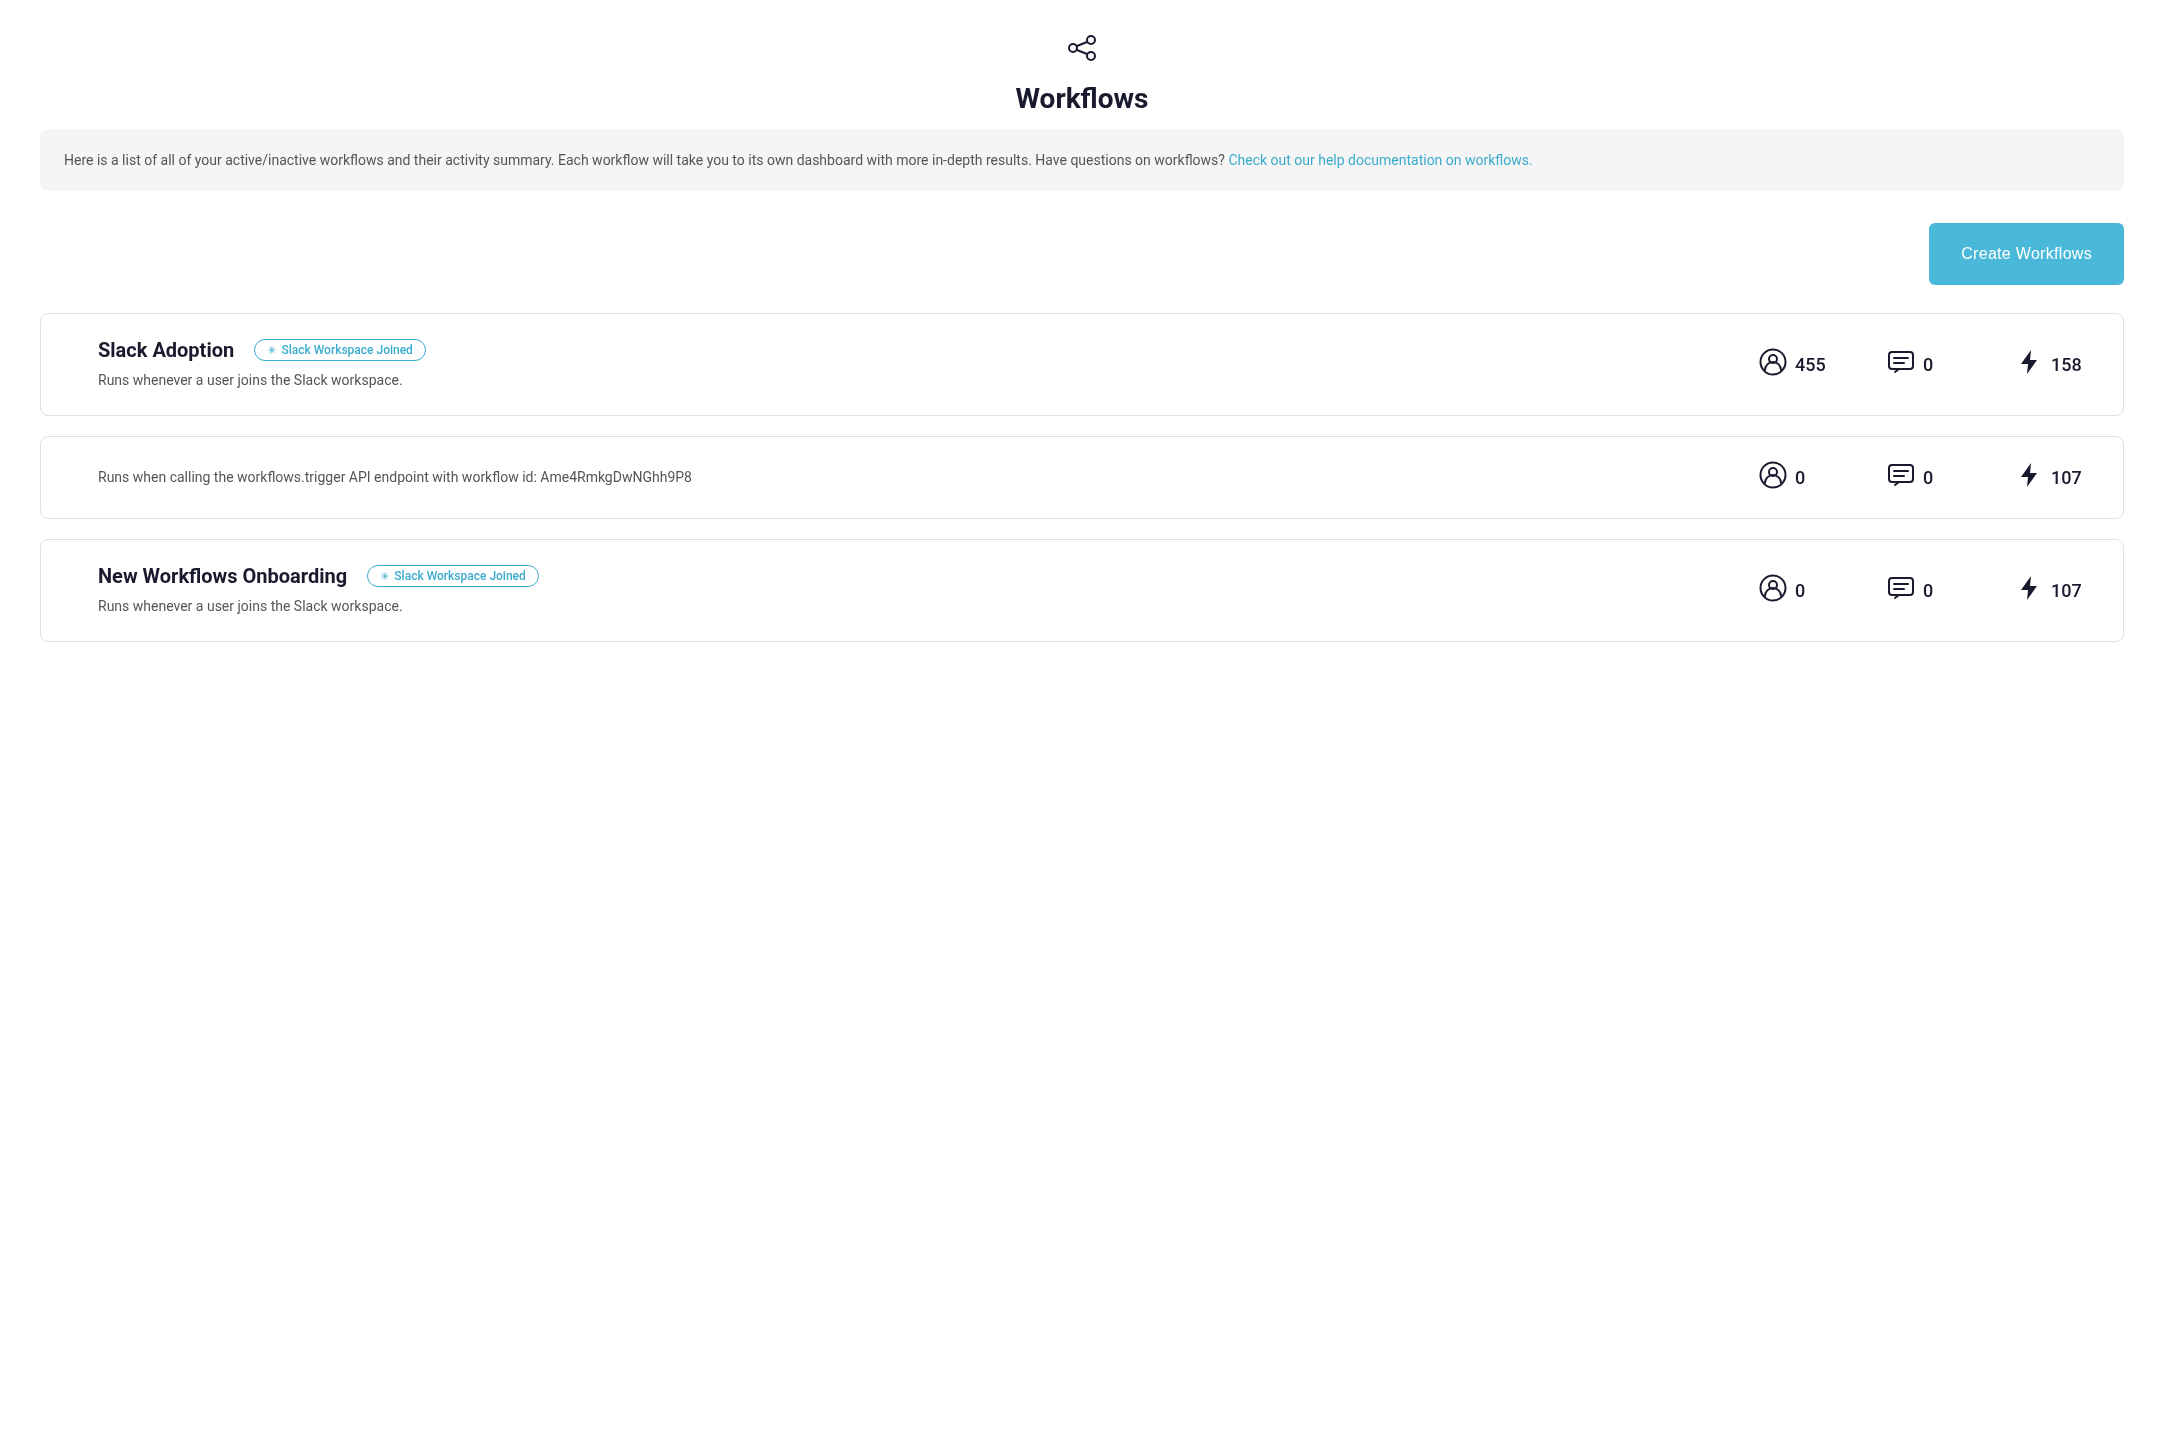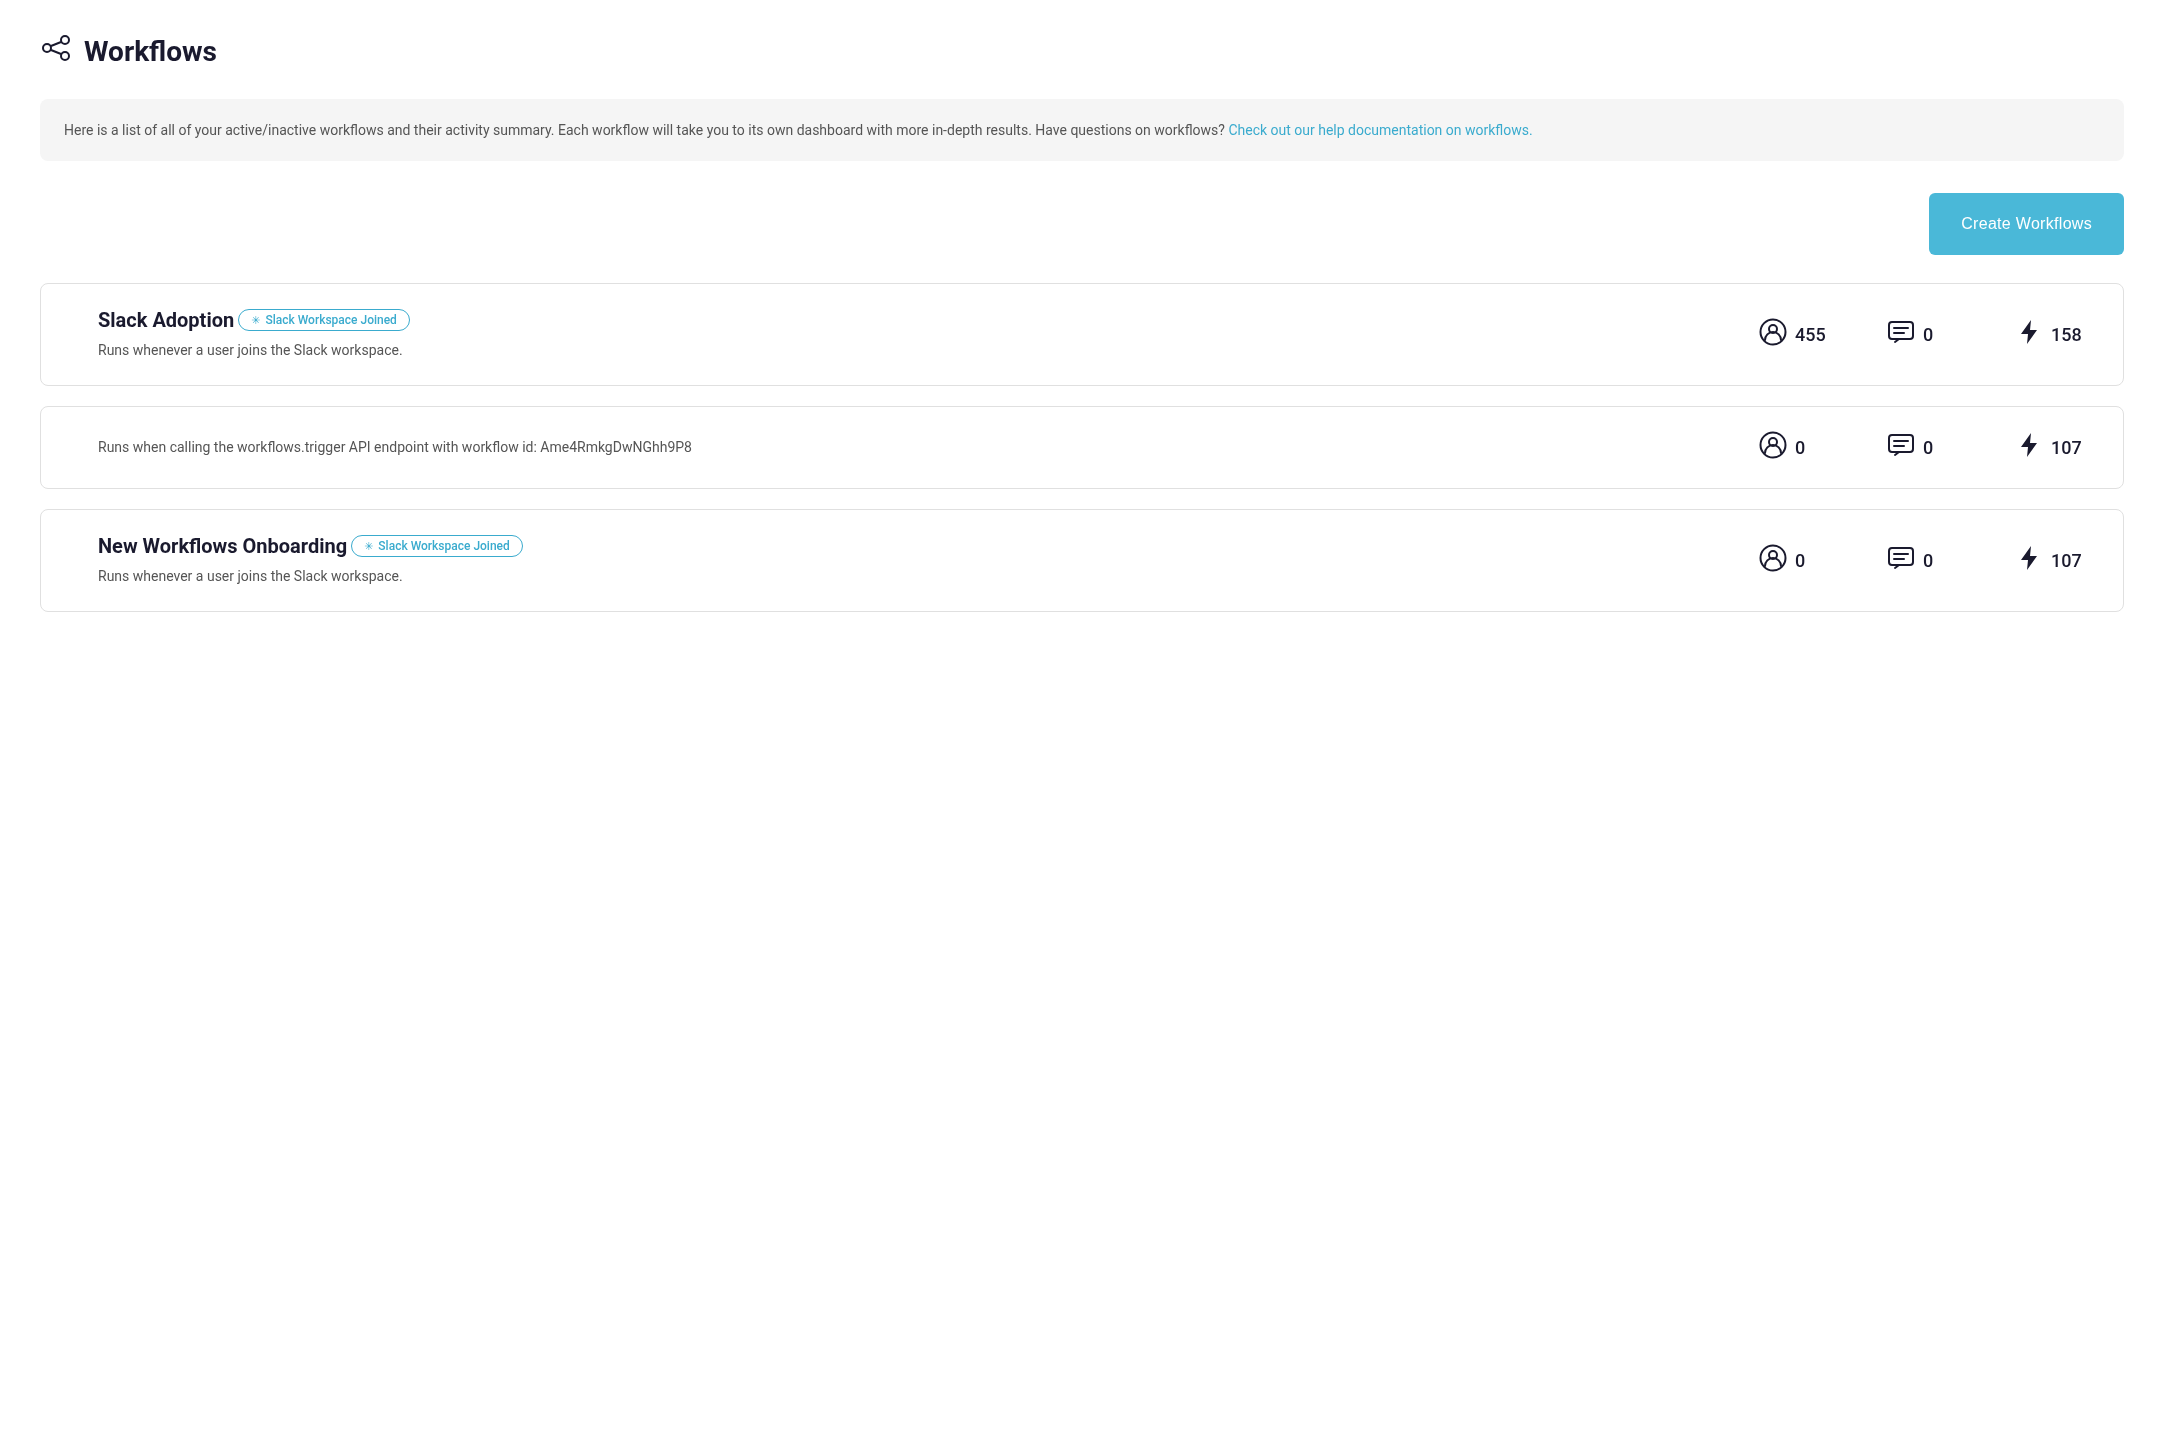--- a/index.html
+++ b/index.html
@@ -13,21 +13,22 @@
       background: #ffffff;
       color: #1a1a2e;
       padding: 32px 40px;
       font-size: 15px;
     }
 
     .page-header {
       display: flex;
       align-items: center;
       gap: 12px;
-      margin-bottom: 29px;
+      margin-bottom: 14px;
+      flex-direction: column;
     }
 
     .page-title {
       font-size: 28px;
       font-weight: 700;
       color: #1a1a2e;
     }
 
     .page-icon {
       font-size: 26px;
@@ -92,21 +93,21 @@
       margin-right: 4px;
     }
 
     .workflow-info {
       flex: 1;
     }
 
     .workflow-title-row {
       display: flex;
       align-items: center;
-      gap: 4px;
+      gap: 20px;
       margin-bottom: 8px;
       flex-wrap: wrap;
       text-align: right;
     }
 
     .workflow-name {
       font-size: 20px;
       font-weight: 700;
       color: #1a1a2e;
     }

